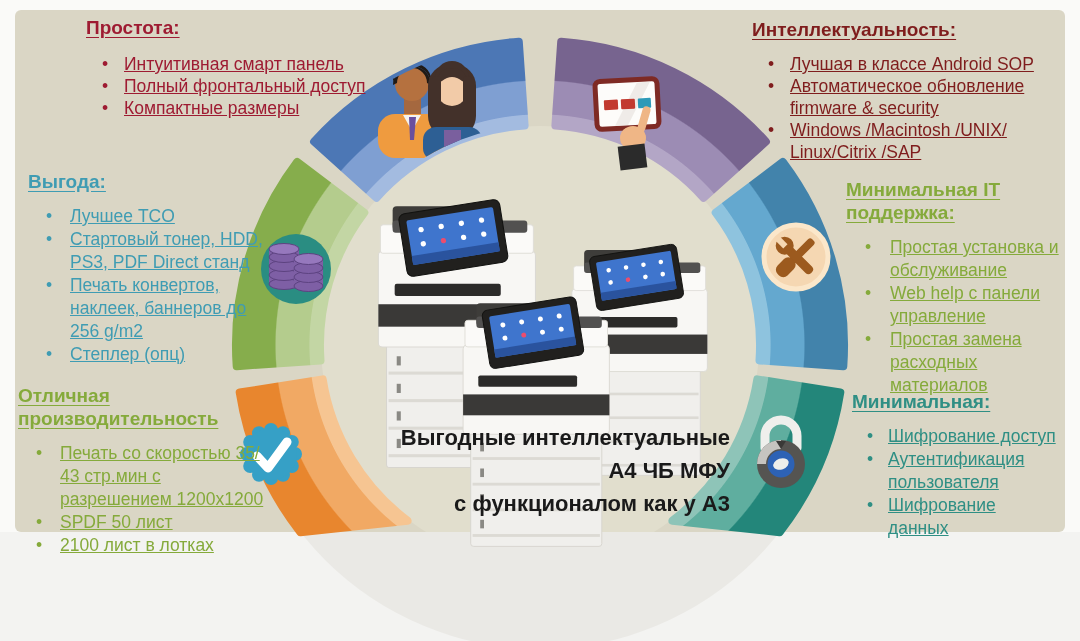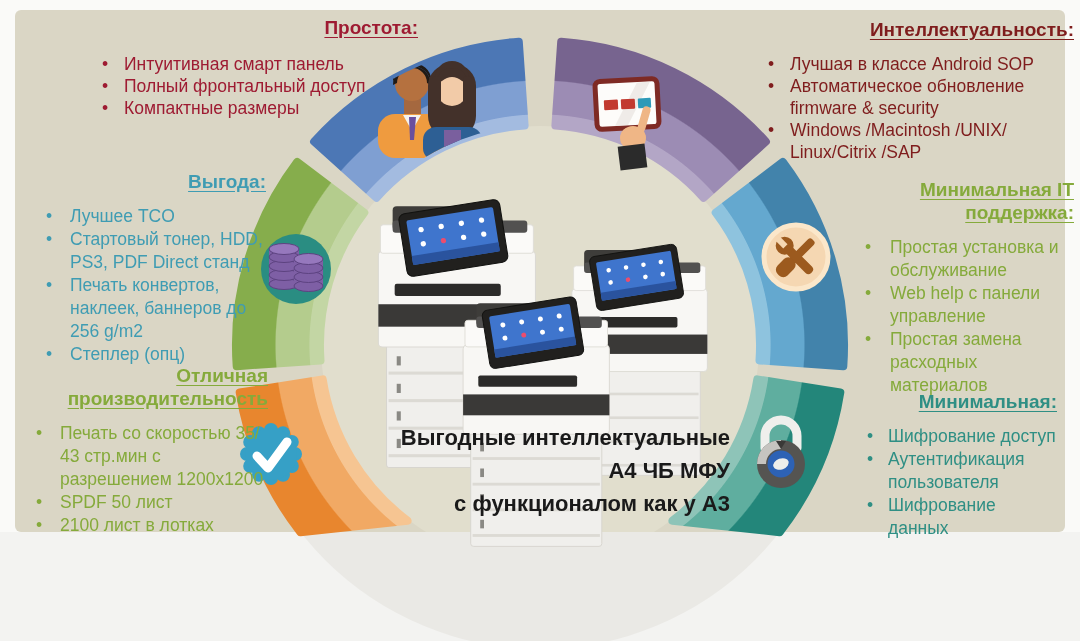--- a/index.html
+++ b/index.html
@@ -2,35 +2,35 @@
 <html><head>
 <meta charset="utf-8">
 <style>
   html,body{margin:0;padding:0;background:#ffffff;}
   #stage{position:relative;width:1080px;height:641px;background:#fafaf8;overflow:hidden;
          font-family:"Liberation Sans","DejaVu Sans",sans-serif;}
   #card{position:absolute;left:15px;top:10px;width:1050px;height:522px;background:#dad6c5;border-radius:6px;}
   #bottom-strip{position:absolute;left:0;top:532px;width:1080px;height:109px;background:#f3f3f1;}
   #ring-svg{position:absolute;left:0;top:0;width:1080px;height:641px;}
   .block{position:absolute;z-index:4;}
-  .block h3{margin:0;text-align:right;font-size:19px;font-weight:bold;
+  .block h3{margin:0;text-align:left;font-size:19px;font-weight:bold;
             text-decoration:underline;text-underline-offset:3px;line-height:23px;}
   .block ul{list-style:none;margin:12px 0 0 0;padding:0;font-size:17.5px;line-height:23px;}
   .block li{display:flex;}
   .block li .dot{flex:0 0 38px;text-align:center;}
-  .block li .txt{flex:1 1 auto;}
+  .block li .txt{flex:1 1 auto;text-decoration:underline;}
   #blk-simplicity{left:86px;top:16px;width:332px;color:#9e1b32;}
   #blk-simplicity ul{line-height:22px;margin-top:14px;}
   #blk-intelligence{left:752px;top:18px;width:322px;color:#7f1d1d;}
   #blk-intelligence ul{line-height:22px;margin-top:12px;}
   #blk-benefit{left:28px;top:170px;width:238px;color:#3f9cb3;}
   #blk-benefit li .dot{flex:0 0 42px;}
   #blk-itsupport{left:846px;top:178px;width:228px;color:#85aa3b;}
   #blk-itsupport li .dot{flex:0 0 44px;}
-  #blk-performance{left:18px;top:364px;width:250px;color:#85aa3b;}
+  #blk-performance{left:18px;top:384px;width:250px;color:#85aa3b;}
   #blk-performance li .dot{flex:0 0 42px;}
   #blk-security{left:852px;top:390px;width:205px;color:#2f8f84;}
   #blk-security li .dot{flex:0 0 36px;}
   #center-caption{position:absolute;left:350px;top:421px;width:380px;z-index:6;
                   text-align:right;font-size:22px;line-height:33px;font-weight:bold;color:#1a1a1a;}
 </style>
 </head>
 <body>
 
 <div id="stage">

